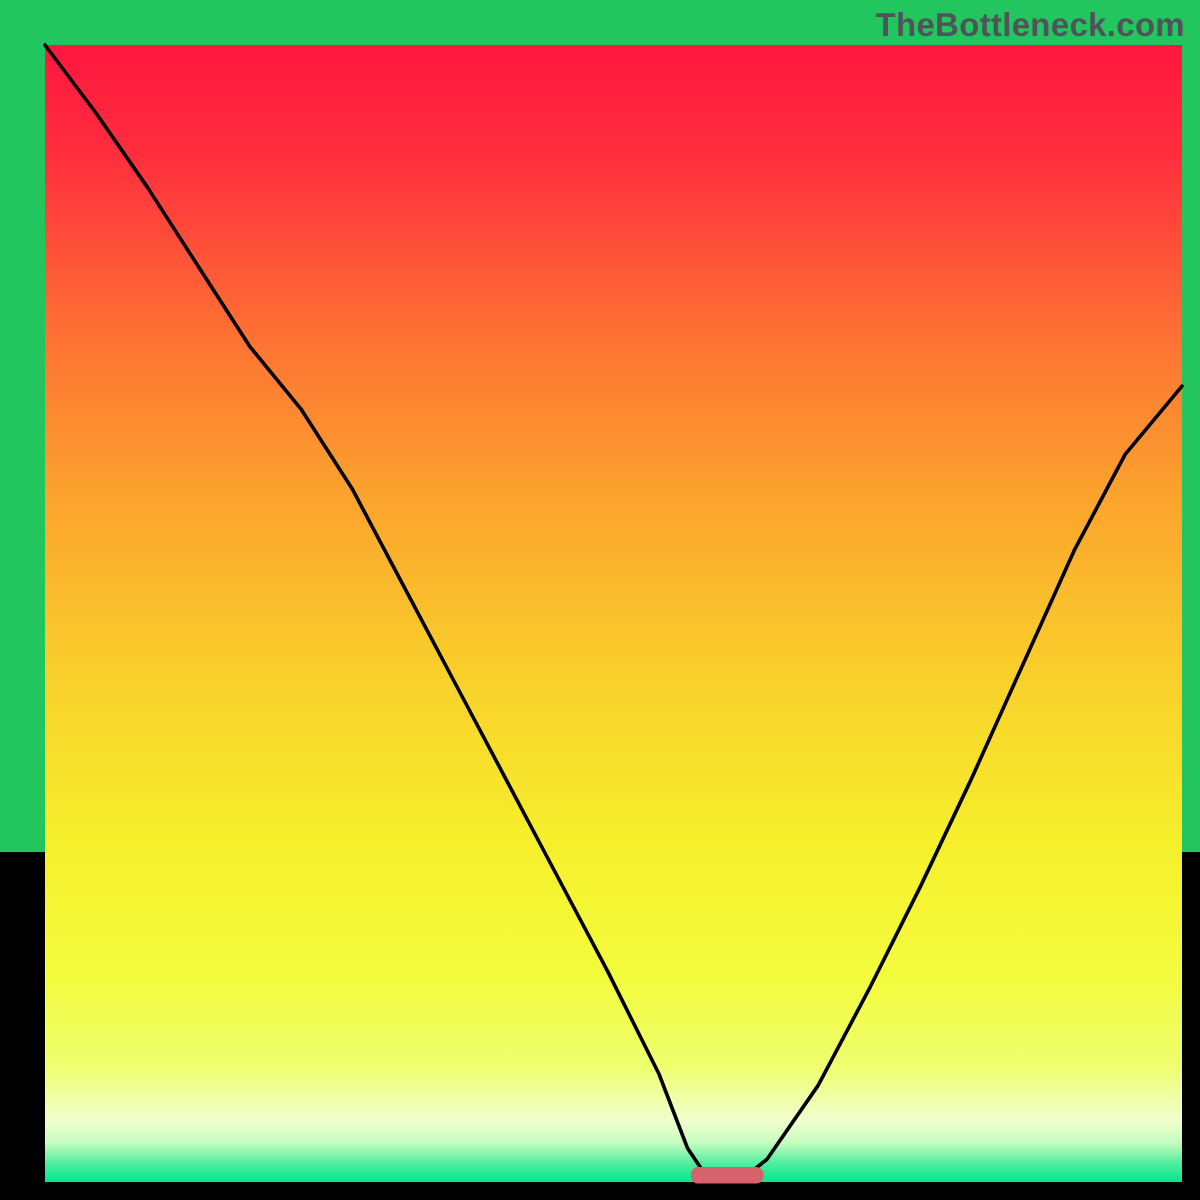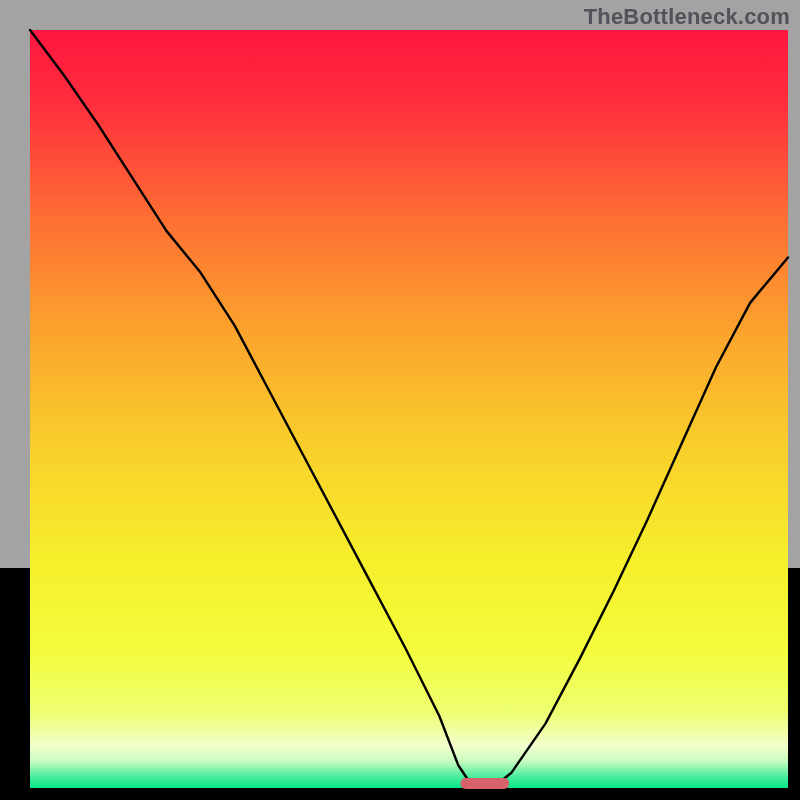--- a/index.html
+++ b/index.html
@@ -8,21 +8,21 @@
     width: 800px;
     height: 800px;
     background: #000;
     overflow: hidden;
     font-family: Arial, Helvetica, sans-serif;
   }
   .frame {
     position: relative;
     width: 800px;
     height: 568px;
-    background: #a3a3a3;
+    background: #22c55e;
   }
   .watermark {
     position: absolute;
     top: 4px;
     right: 10px;
     color: #52525a;
     font-size: 22px;
     font-weight: 600;
     letter-spacing: 0.2px;
     z-index: 10;

